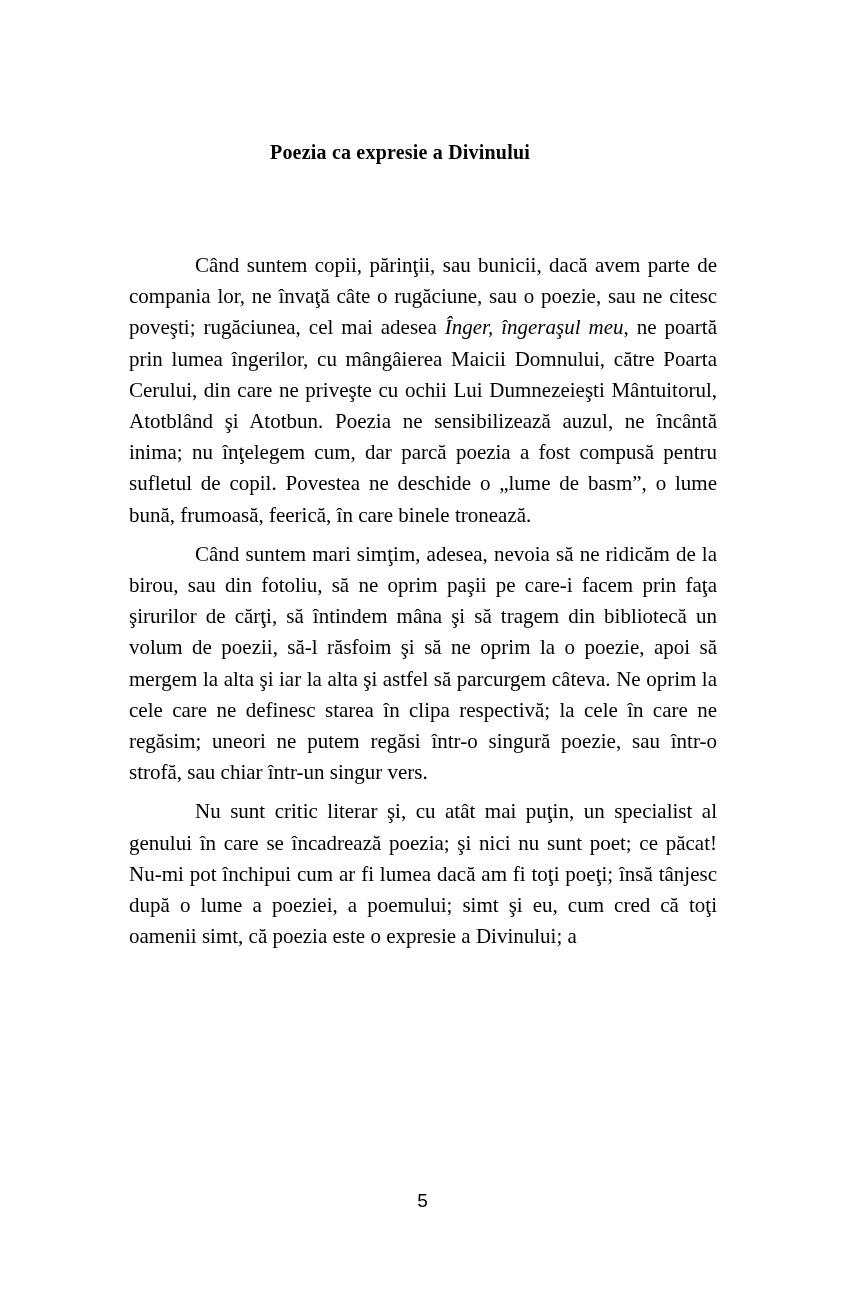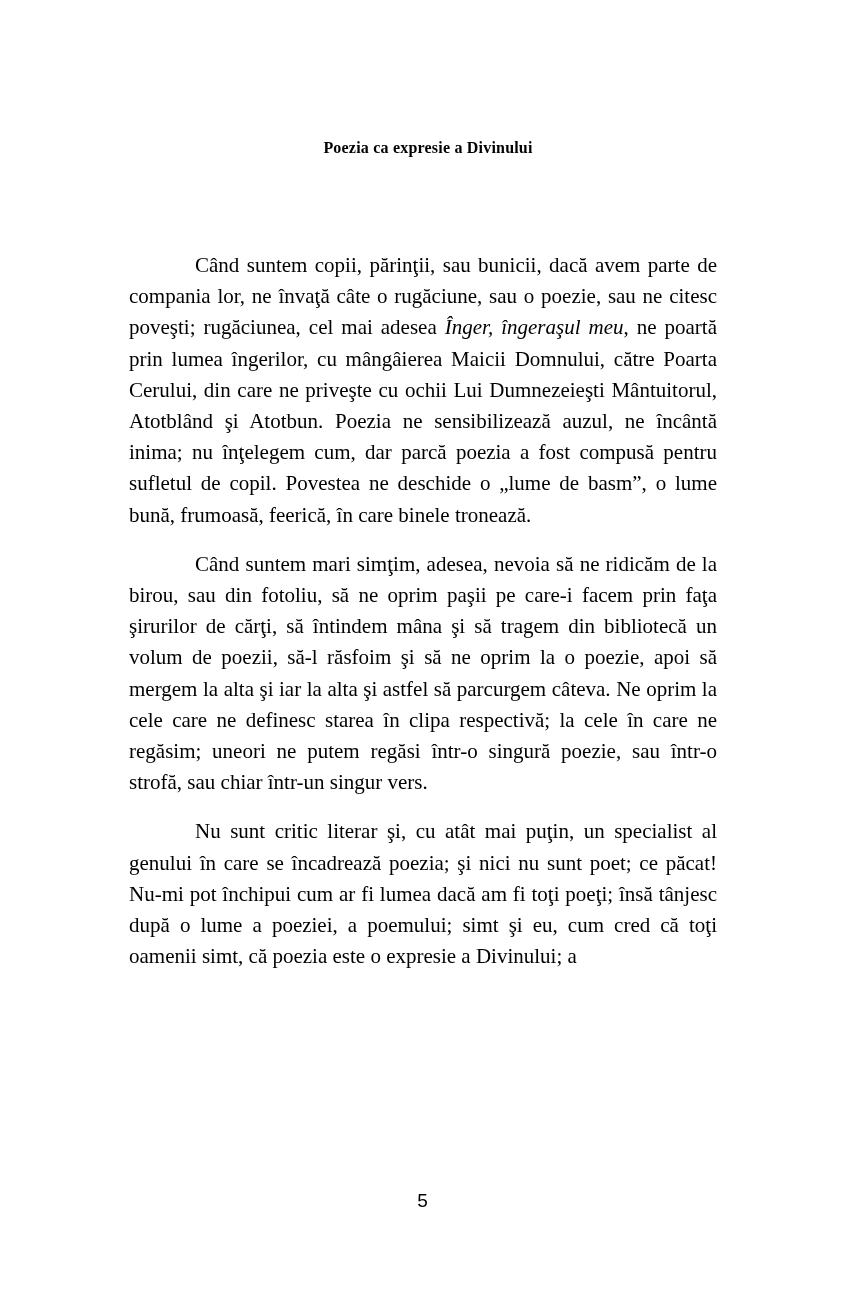--- a/index.html
+++ b/index.html
@@ -23,41 +23,40 @@
     width: 845px;
     height: 1300px;
     box-sizing: border-box;
   }
   .page-title {
     position: absolute;
     left: 0;
     top: 128px;
     width: 800px;
     text-align: center;
-    font-size: 16px;
+    font-size: 20px;
     font-weight: bold;
     letter-spacing: 0.2px;
-    margin-left: 28px;
   }
   .body-text {
     position: absolute;
     left: 129px;
     top: 250px;
     width: 588px;
     font-size: 21px;
     line-height: 31.2px;
     text-align: justify;
     text-justify: inter-word;
   }
   .body-text p {
     margin: 0;
     text-indent: 66px;
   }
   .body-text p + p {
-    margin-top: 18px;
+    margin-top: 8px;
   }
   .body-text em {
     font-style: italic;
   }
   .page-number {
     position: absolute;
     left: 0;
     top: 1190px;
     width: 845px;
     text-align: center;

